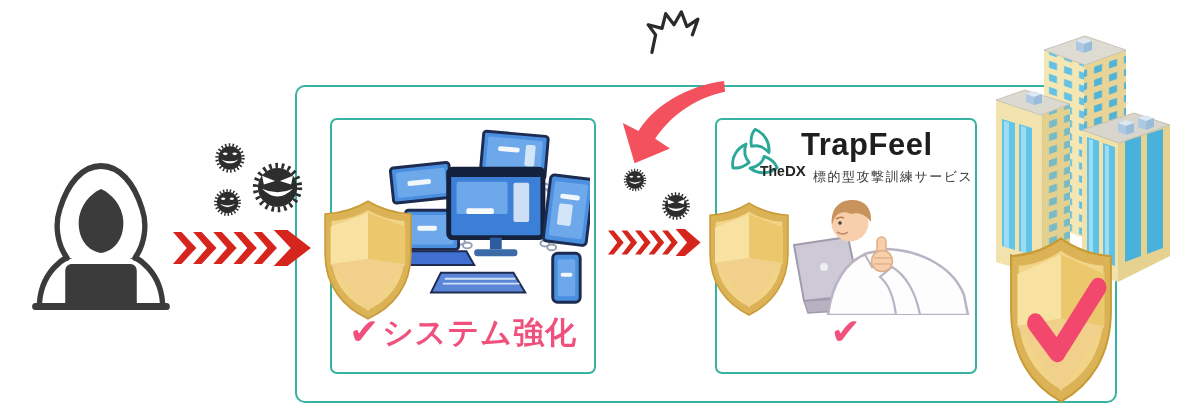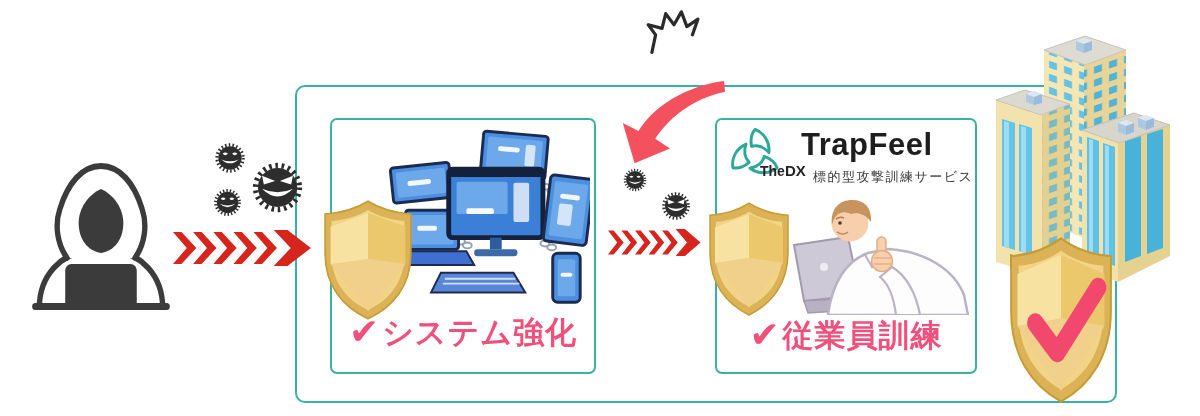--- a/index.html
+++ b/index.html
@@ -249,21 +249,20 @@
       <polygon points="16,62 50,57 84,62 50,106" fill="#f0d08a"></polygon>
     </svg>
   </div>
 
   <div class="abs z5 check-label label-left">
     <span class="check">✔</span>
     <span>システム強化</span>
   </div>
   <div class="abs z5 check-label label-right">
     <span class="check">✔</span>
-    <span>従業員訓練</span>
   </div>
 
   <div class="abs z9" style="left:646px;top:10px;width:56px;height:46px;">
     <svg viewBox="0 0 60 50" width="56" height="46">
       <path d="M6,46 L10,27 L2,16 L17,20 L21,4 L30,16 L38,2 L44,18 L56,10 L50,27" fill="none" stroke="#2b2b2b" stroke-width="3.5" stroke-linejoin="round" stroke-linecap="round"></path>
     </svg>
   </div>
 
   <div class="abs z8" style="left:610px;top:79px;width:118px;height:98px;">
     <svg viewBox="0 0 120 100" width="118" height="98" preserveAspectRatio="none" class="fill-arrow">

